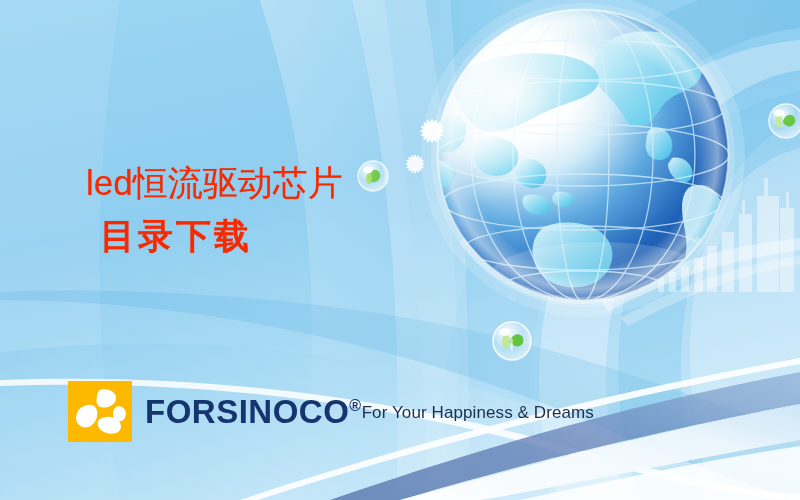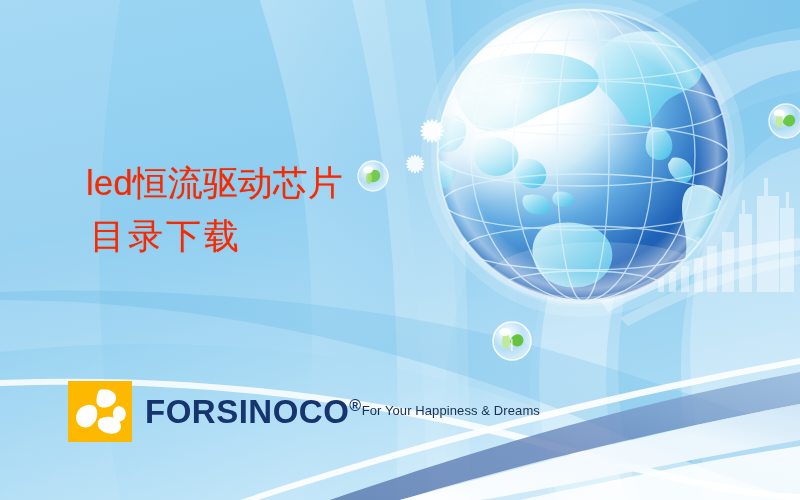--- a/index.html
+++ b/index.html
@@ -41,26 +41,26 @@
   }
   #headline .line1 {
     font-size: 35px;
     font-weight: 400;
     letter-spacing: 0px;
     white-space: nowrap;
     display: block;
   }
   #headline .line2 {
     font-size: 35px;
-    font-weight: 400;
+    font-weight: 700;
     letter-spacing: 3px;
     white-space: nowrap;
     display: block;
     margin-top: 12px;
-    margin-left: 4px;
+    margin-left: 14px;
   }
 
   
   #logo {
     position: absolute;
     left: 68px;
     top: 381px;
     z-index: 45;
     display: flex;
     align-items: center;
@@ -87,21 +87,21 @@
     line-height: 1;
     white-space: nowrap;
     font-family: "Liberation Sans", sans-serif;
   }
   #brand-name .reg {
     font-size: 16px;
     vertical-align: super;
     line-height: 1;
   }
   #brand-tagline {
-    font-size: 13px;
+    font-size: 17px;
     color: #1b2f4f;
     letter-spacing: 0.1px;
     line-height: 1.1;
     margin-top: 9px;
     white-space: nowrap;
     font-family: "Liberation Sans", sans-serif;
   }
 </style>
 </head>
 <body>

